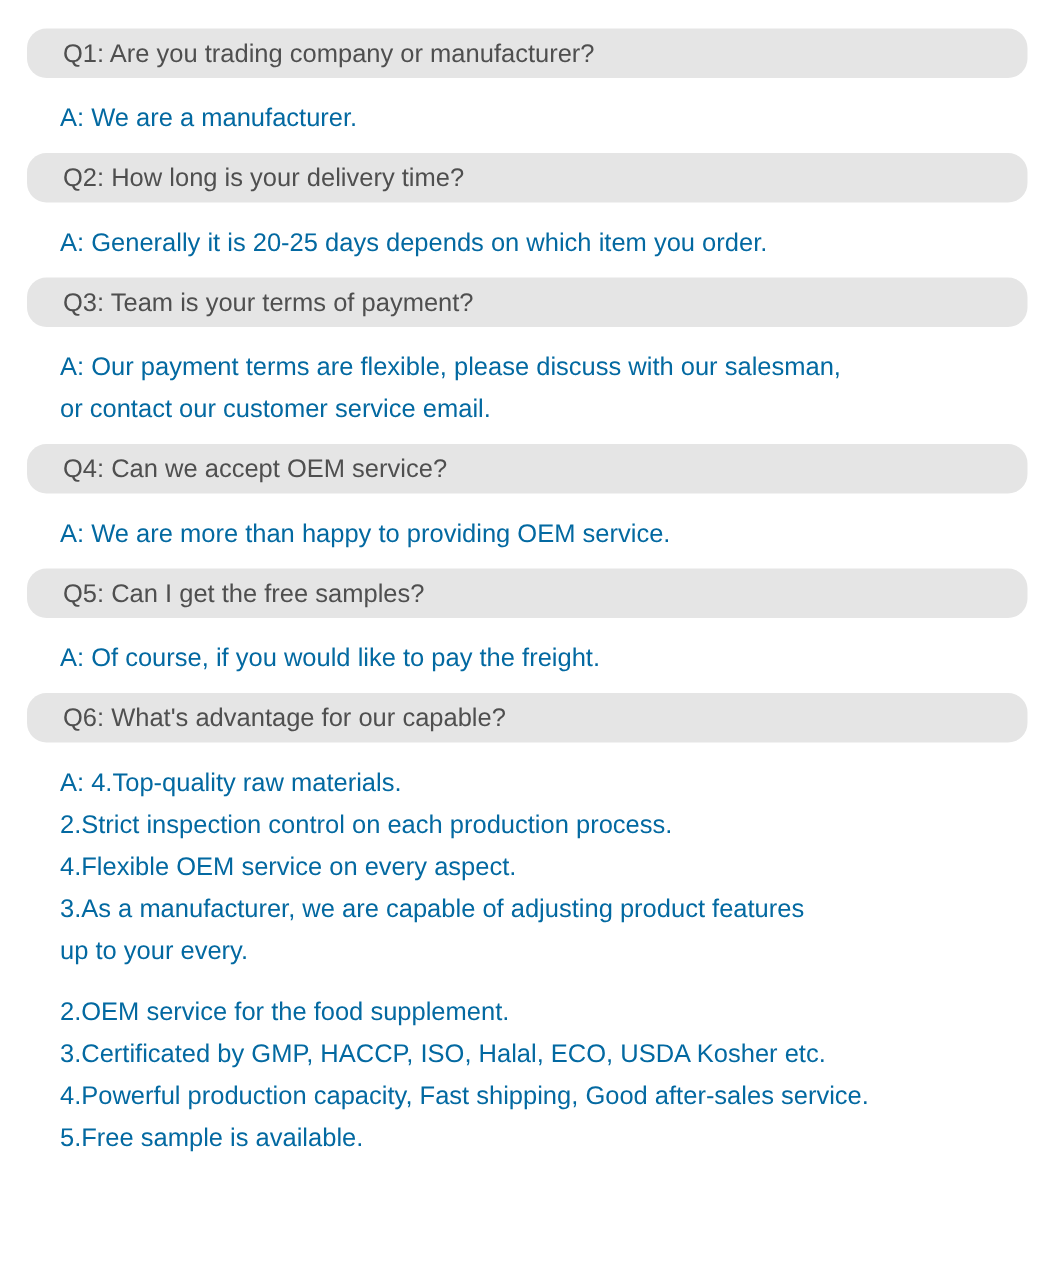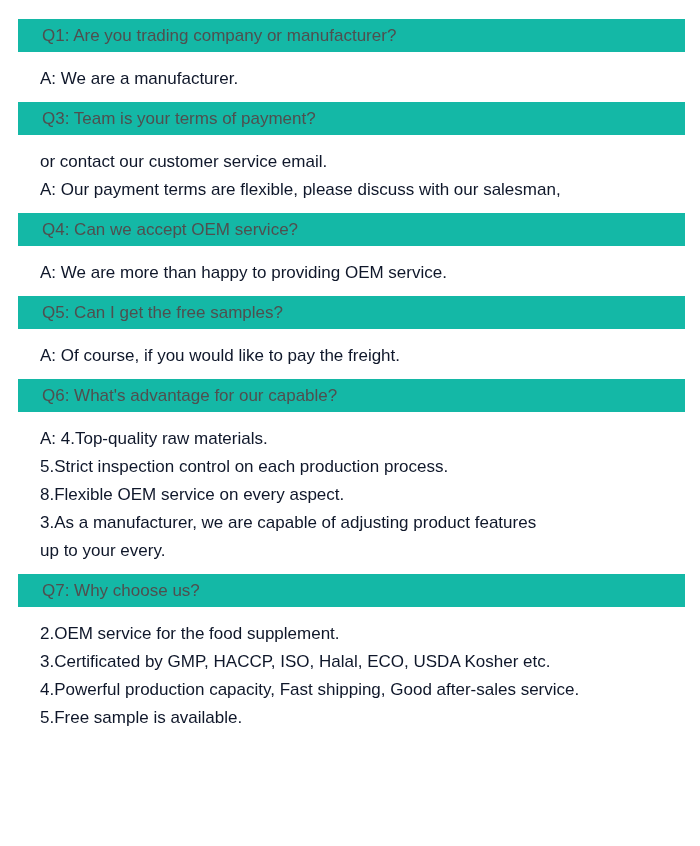--- a/index.html
+++ b/index.html
@@ -14,34 +14,35 @@
     font-family: "Liberation Sans", sans-serif;
   }
   .page {
     padding-top: 19px;
   }
   .faq-item {
     margin: 0;
   }
   .q-bar {
     margin: 0 15px 0 18px;
-    background: #14b8a6;
+    background: #e5e5e5;
     height: 33px;
     line-height: 33px;
     padding-left: 24px;
     font-size: 17px;
     color: #4f4f4f;
     white-space: nowrap;
     overflow: hidden;
+    border-radius: 13px;
   }
   .answer {
     margin: 13px 15px 9px 40px;
     font-size: 17px;
     line-height: 28px;
-    color: #0f172a;
+    color: #0369a1;
   }
   .answer p {
     margin: 0;
     padding: 0;
     white-space: nowrap;
   }
 </style>
 </head>
 <body>
 
@@ -49,28 +50,36 @@
 
   <section class="faq-item">
     <div class="q-bar">
       <span>Q1: Are you trading company or manufacturer?</span>
     </div>
     <div class="answer">
       <p>A: We are a manufacturer.</p>
     </div>
   </section>
 
+  <section class="faq-item">
+    <div class="q-bar">
+      <span>Q2: How long is your delivery time?</span>
+    </div>
+    <div class="answer">
+      <p>A: Generally it is 20-25 days depends on which item you order.</p>
+    </div>
+  </section>
 
   <section class="faq-item">
     <div class="q-bar">
       <span>Q3: Team is your terms of payment?</span>
     </div>
     <div class="answer">
+      <p>A: Our payment terms are flexible, please discuss with our salesman,</p>
       <p>or contact our customer service email.</p>
-      <p>A: Our payment terms are flexible, please discuss with our salesman,</p>
     </div>
   </section>
 
   <section class="faq-item">
     <div class="q-bar">
       <span>Q4: Can we accept OEM service?</span>
     </div>
     <div class="answer">
       <p>A: We are more than happy to providing OEM service.</p>
     </div>
@@ -84,31 +93,28 @@
       <p>A: Of course, if you would like to pay the freight.</p>
     </div>
   </section>
 
   <section class="faq-item">
     <div class="q-bar">
       <span>Q6: What's advantage for our capable?</span>
     </div>
     <div class="answer">
       <p>A: 4.Top-quality raw materials.</p>
-      <p>5.Strict inspection control on each production process.</p>
-      <p>8.Flexible OEM service on every aspect.</p>
+      <p>2.Strict inspection control on each production process.</p>
+      <p>4.Flexible OEM service on every aspect.</p>
       <p>3.As a manufacturer, we are capable of adjusting product features</p>
       <p>up to your every.</p>
     </div>
   </section>
 
   <section class="faq-item">
-    <div class="q-bar">
-      <span>Q7: Why choose us?</span>
-    </div>
     <div class="answer">
       <p>2.OEM service for the food supplement.</p>
       <p>3.Certificated by GMP, HACCP, ISO, Halal, ECO, USDA Kosher etc.</p>
       <p>4.Powerful production capacity, Fast shipping, Good after-sales service.</p>
       <p>5.Free sample is available.</p>
     </div>
   </section>
 
 </div>
 

